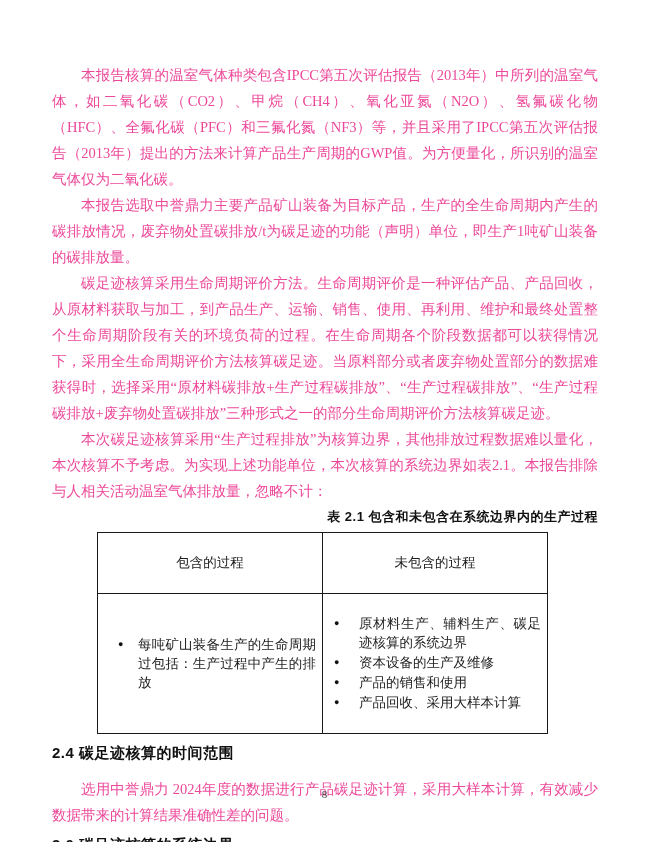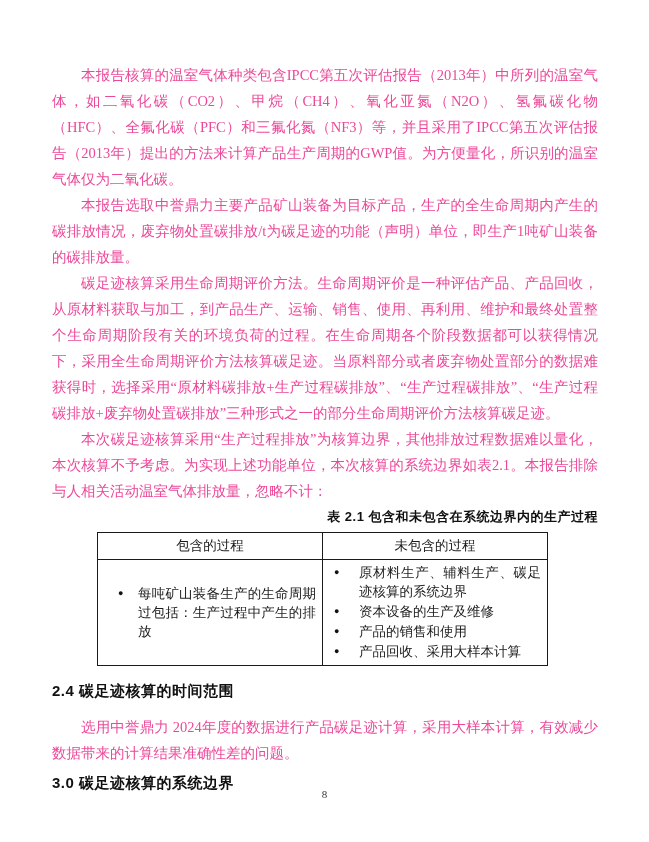--- a/index.html
+++ b/index.html
@@ -19,21 +19,21 @@
   .heading{
     font-family:"Liberation Sans","DejaVu Sans",sans-serif;
     font-weight:700;
     font-size:15px;
     line-height:22px;
     color:#111;
     margin:0;
     letter-spacing:0.5px;
   }
   .h23{margin-bottom:14px;}
-  .h24{margin-top:14px;margin-bottom:12px;}
+  .h24{margin-top:8px;margin-bottom:12px;}
   .h25{margin-top:6px;}
   p.body{
     margin:0;
     font-size:14.5px;
     line-height:26px;
     text-align:justify;
     text-indent:2em;
     color:#ec4899;
   }
   .caption{
@@ -48,21 +48,21 @@
   table.sys{
     border-collapse:collapse;
     margin-left:45px;
     width:451px;
     table-layout:fixed;
     font-size:13.5px;
     color:#1c1c1c;
   }
   table.sys th, table.sys td{
     border:1.5px solid #1a1a1a;
-    padding:3px 6px;
+    padding:20px 6px;
     margin-top:45px;
   }
   table.sys th{
     font-weight:400;
     text-align:center;
     height:20px;
     font-size:13.5px;
   }
   td.inc{
     width:228px;

